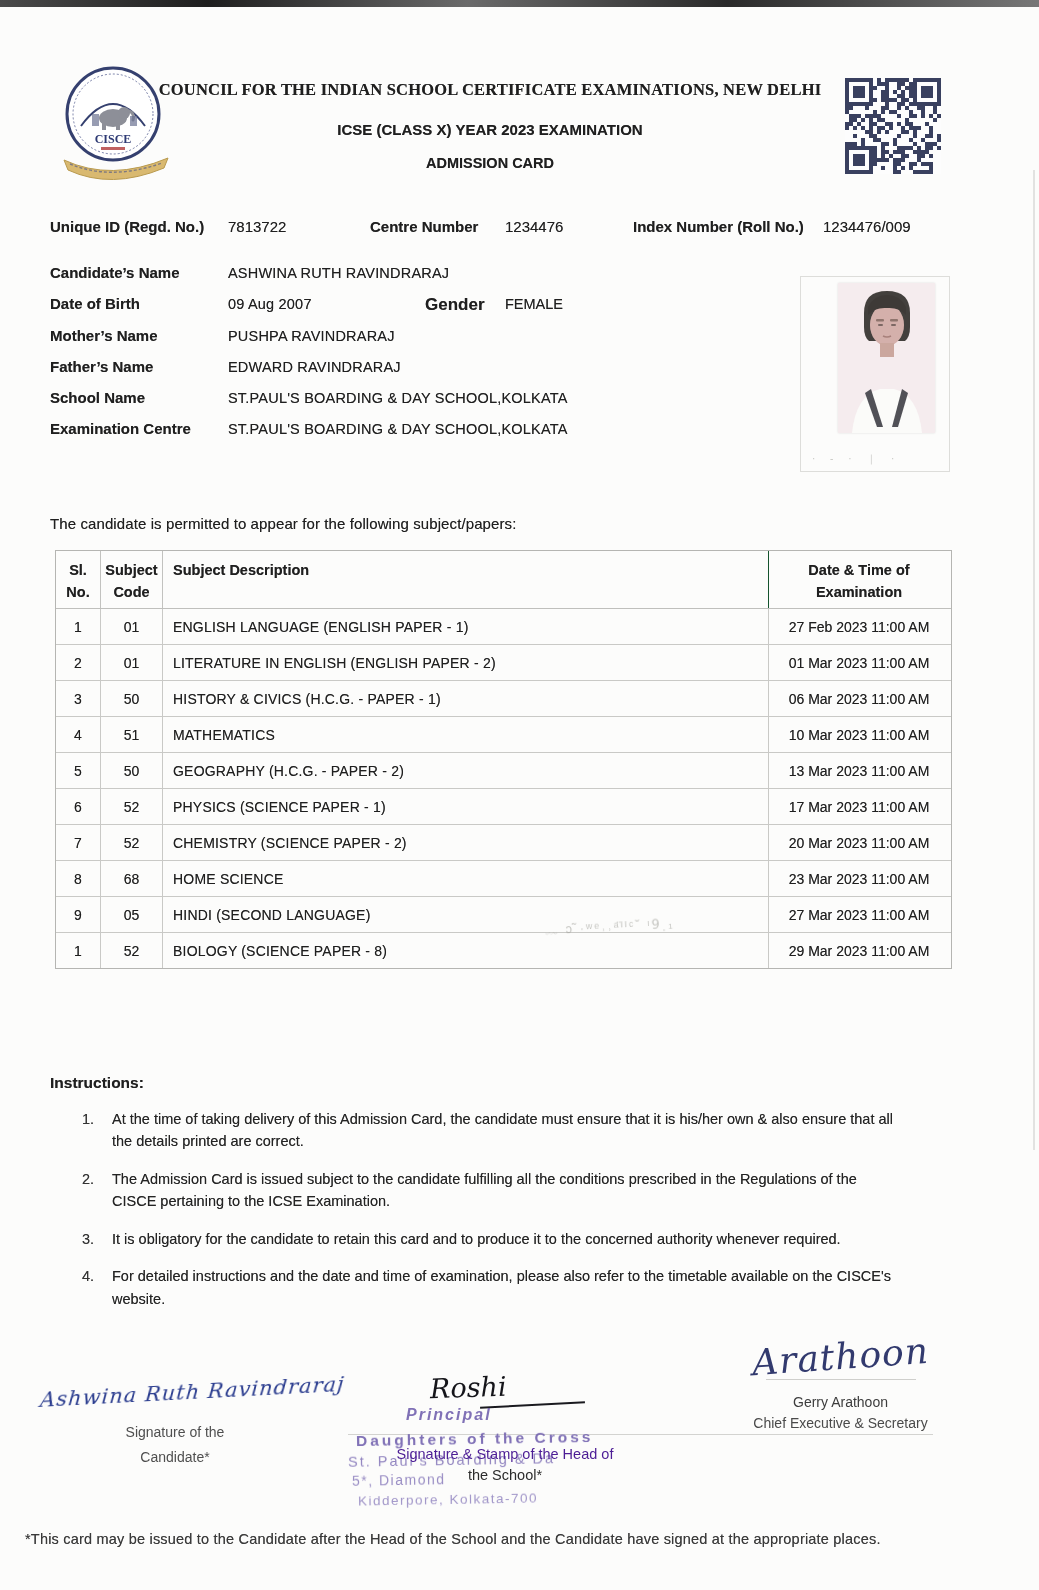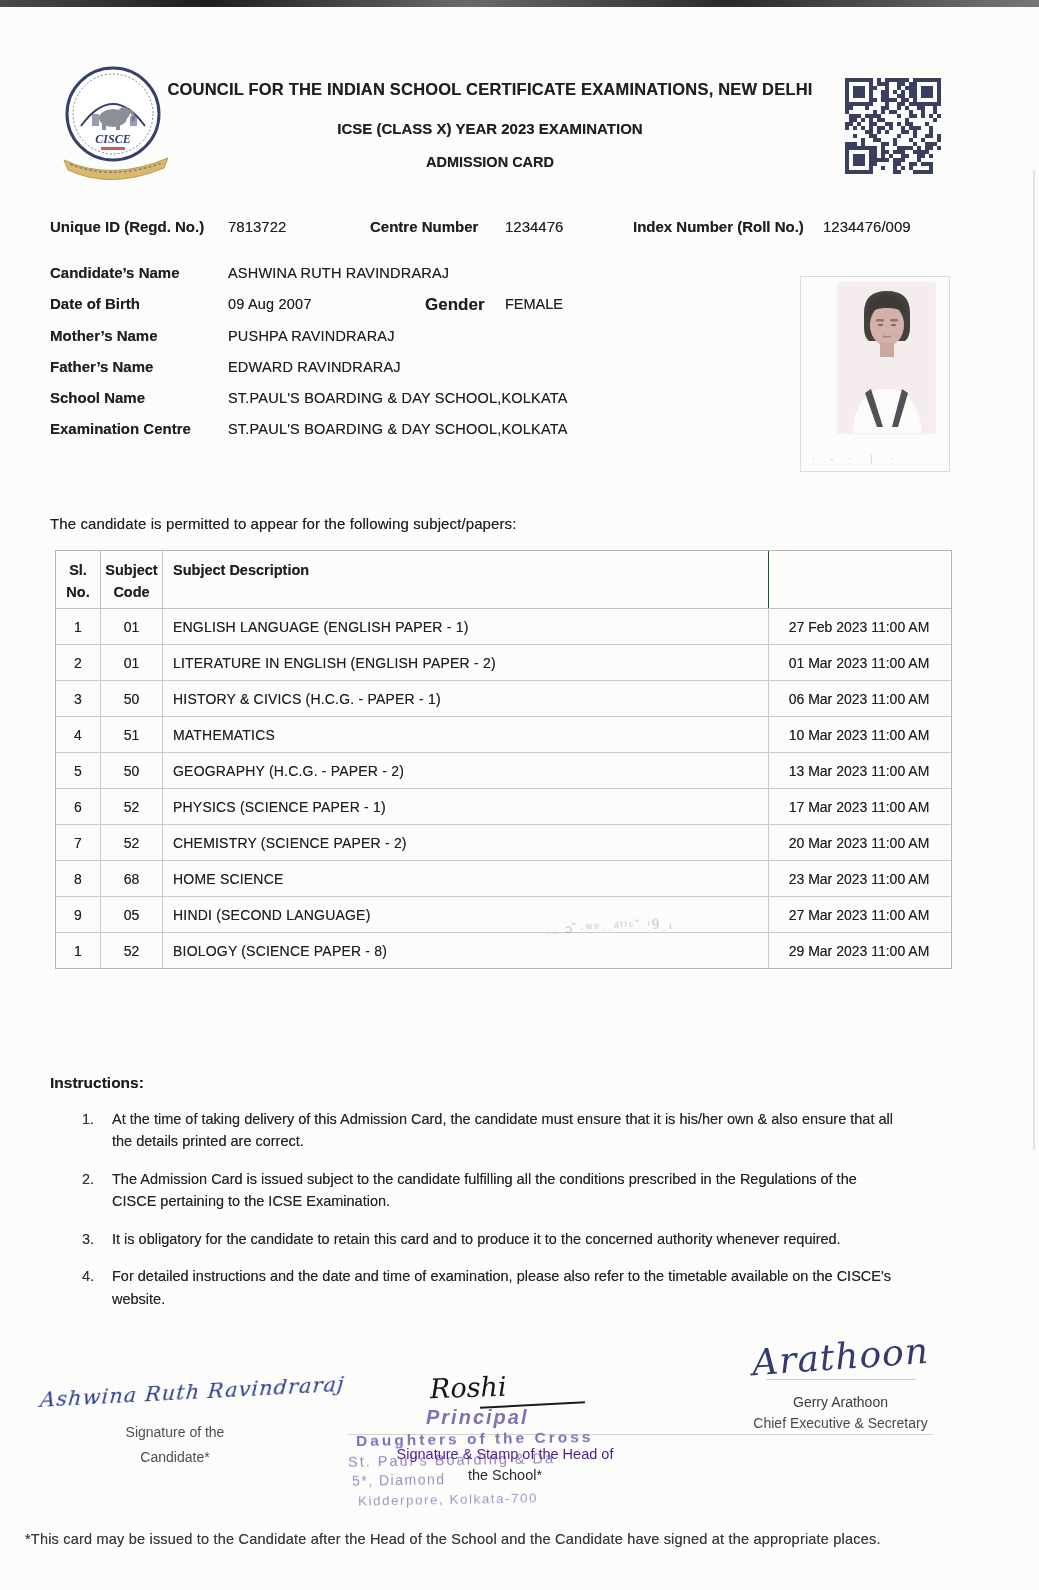--- a/index.html
+++ b/index.html
@@ -4,24 +4,24 @@
 <style>
   html,body{margin:0;padding:0;background:#e8e8e8;}
   .page{position:relative;width:1039px;height:1590px;background:#fcfcfb;overflow:hidden;
         font-family:"Liberation Sans",sans-serif;color:#1f1f1f;}
   .scan-edge-top{position:absolute;left:0;top:0;width:1039px;height:7px;
         background:linear-gradient(90deg,#4a4a4a,#1e1e1e 20%,#6a6a6a 45%,#2a2a2a 70%,#777 100%);}
   .scan-edge-right{position:absolute;right:4px;top:170px;width:2px;height:980px;background:#d7d7d5;opacity:.7;}
   .txt{text-shadow:0 0 .5px rgba(0,0,0,.5);}
   
   .titles{position:absolute;left:140px;top:80px;width:700px;text-align:center;}
-  .title-org{font-size:16.5px;font-weight:bold;letter-spacing:.2px;}
+  .title-org{font-size:16.5px;font-weight:bold;letter-spacing:.2px;font-family:Liberation Serif, serif;}
   .title-exam{font-size:15px;font-weight:bold;margin-top:21px;}
   .title-doc{font-size:14.5px;font-weight:bold;margin-top:17px;}
-  .logo{position:absolute;left:56px;top:64px;font-style:italic;}
+  .logo{position:absolute;left:56px;top:64px;}
   .qr{position:absolute;left:845px;top:78px;width:96px;height:96px;background:#fdfdfd;}
   .qr i{position:absolute;width:4px;height:4px;background:#39405f;}
   
   .id-row{position:absolute;left:50px;top:218px;width:960px;height:22px;font-size:15px;}
   .id-row b{font-weight:bold;}
   .id-row span{position:absolute;white-space:nowrap;}
   
   .details{position:absolute;left:50px;top:264px;width:720px;font-size:14.5px;}
   .drow{position:relative;height:31.3px;}
   .dlabel{position:absolute;left:0;top:0;width:172px;font-weight:bold;font-size:15px;}
@@ -62,21 +62,21 @@
   .sig-candidate{position:absolute;left:40px;top:1380px;width:270px;text-align:center;}
   .sig-cand-hand{display:inline-block;font-family:"DejaVu Serif",serif;font-style:italic;font-size:21px;
         color:#2b3d8f;transform:rotate(-3deg) skewX(-8deg);letter-spacing:1px;white-space:nowrap;filter:blur(.2px);}
   .sig-caption{font-size:14px;color:#4f4f4f;line-height:1.75;margin-top:16px;}
   .head-rule{position:absolute;left:348px;top:1434px;width:585px;height:1px;background:#d3d3d0;}
   .sig-head{position:absolute;left:330px;top:1366px;width:330px;}
   .sig-head-hand{position:absolute;left:100px;top:6px;font-family:"DejaVu Serif",serif;font-style:italic;
         font-size:27px;color:#15151a;transform:rotate(-2deg);white-space:nowrap;}
   .sig-head-stroke{position:absolute;left:150px;top:38px;width:105px;height:2px;background:#1a1a1f;transform:rotate(-3deg);}
   .stamp{color:#6f5ead;opacity:.88;filter:blur(.25px);}
-  .stamp-principal{position:absolute;left:96px;top:40px;font-size:20px;font-weight:bold;font-style:italic;letter-spacing:2px;}
+  .stamp-principal{position:absolute;left:76px;top:40px;font-size:16px;font-weight:bold;font-style:italic;letter-spacing:2px;}
   .stamp-l2{position:absolute;left:26px;top:64px;font-size:15.5px;font-weight:bold;letter-spacing:3px;transform:rotate(-1deg);white-space:nowrap;}
   .stamp-l3{position:absolute;left:18px;top:86px;font-size:14.5px;letter-spacing:2px;transform:rotate(-1deg);white-space:nowrap;opacity:.75;}
   .stamp-l4{position:absolute;left:22px;top:106px;font-size:14px;letter-spacing:1.5px;transform:rotate(-1deg);white-space:nowrap;opacity:.7;}
   .stamp-l5{position:absolute;left:28px;top:126px;font-size:13.5px;letter-spacing:1.5px;transform:rotate(-1deg);white-space:nowrap;opacity:.65;}
   .head-cap1{position:absolute;left:20px;top:80px;width:310px;text-align:center;font-size:14.5px;color:#4c1d95;}
   .head-cap2{position:absolute;left:20px;top:101px;width:310px;text-align:center;font-size:14.5px;color:#2c2c2c;}
   .sig-official{position:absolute;left:718px;top:1336px;width:245px;text-align:center;}
   .sig-off-hand{display:inline-block;font-family:"DejaVu Serif",serif;font-style:italic;font-size:36px;
         color:#323a6e;transform:rotate(-4deg);letter-spacing:1px;white-space:nowrap;}
   .sig-off-stroke{display:block;margin:2px auto 0;width:150px;height:1px;background:#cfcfcc;}
@@ -495,20 +495,24 @@
         <div>Sl.</div>
           <div>No.</div>
       </div>
       <div class="hc c2">
         <div>Subject</div>
           <div>Code</div>
       </div>
       <div class="hc c3">
         <div>Subject Description</div>
       </div>
+      <div class="hc c4">
+        <div>Date &amp; Time of</div>
+          <div>Examination</div>
+      </div>
     </div>
     <div>
 
         <div class="trow txt">
           <div class="tc c1">1</div>
           <div class="tc c2">01</div>
           <div class="tc c3">ENGLISH LANGUAGE (ENGLISH PAPER - 1)</div>
           <div class="tc c4">27 Feb 2023 11:00 AM</div>
         </div>
 

